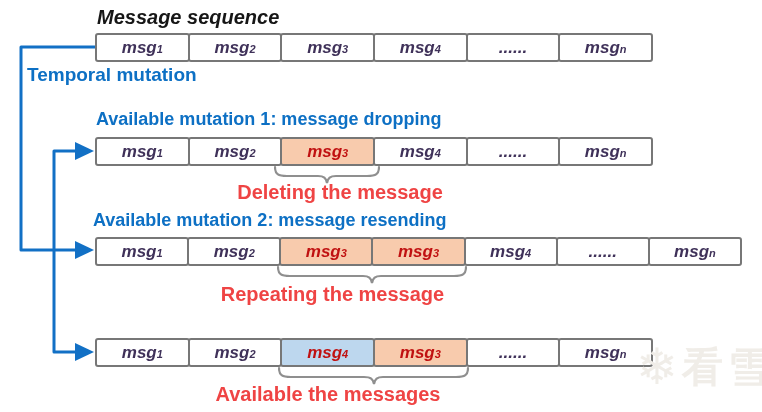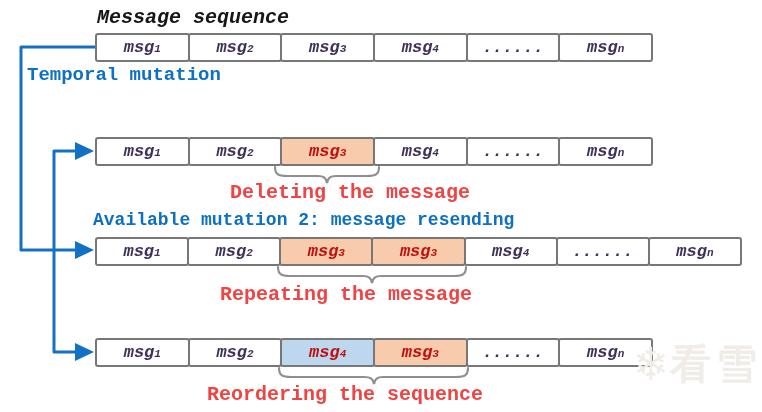--- a/index.html
+++ b/index.html
@@ -1,18 +1,18 @@
 <!DOCTYPE html>
 <html><head>
 <meta charset="utf-8">
 <style>
   html,body{margin:0;padding:0;background:#fff;}
   #canvas{
     position:relative;width:762px;height:412px;background:#ffffff;overflow:hidden;
-    font-family:Liberation Mono, monospace;
+    font-family:Liberation Sans, sans-serif;
   }
   .abs{position:absolute;}
   .diagram-title{
     font-size:20px;font-weight:bold;font-style:italic;color:#161616;white-space:nowrap;
   }
   .blue-label{
     font-size:19px;font-weight:bold;color:#0d70c4;white-space:nowrap;
   }
   .mutation-header{
     font-size:18px;font-weight:bold;color:#0d70c4;white-space:nowrap;
@@ -84,20 +84,21 @@
         <sub></sub>
       </div>
     <div class="cell">
         <span>msg</span>
         <sub>n</sub>
       </div>
   </div>
 
   <div class="abs blue-label" style="left:27px;top:64px;text-align:right;">Temporal mutation</div>
 
+  <div class="abs mutation-header" style="left:96px;top:109px;">Available mutation 1: message dropping</div>
   <div class="abs msg-row" style="left:95px;top:137px;width:558px;">
     <div class="cell">
         <span>msg</span>
         <sub>1</sub>
       </div>
     <div class="cell">
         <span>msg</span>
         <sub>2</sub>
       </div>
     <div class="cell hl-orange">
@@ -180,20 +181,20 @@
         <sub></sub>
       </div>
     <div class="cell">
         <span>msg</span>
         <sub>n</sub>
       </div>
   </div>
   <svg class="abs brace-svg" style="left:278px;top:366px;" width="191" height="19" viewBox="0 0 191 19">
     <path d="M1,2 C1,9 4,11 13,11 L86,11 C93,11 95,13 96,18 C97,13 99,11 105,11 L178,11 C187,11 190,9 190,2" fill="none" stroke="#8f8f8f" stroke-width="2.2" stroke-linecap="round"></path>
   </svg>
-  <div class="abs caption-red" style="left:207px;top:383px;width:242px;">Reordering the sequence</div>
+  <div class="abs caption-red" style="left:207px;top:383px;width:242px;">Available the messages</div>
 
   <div class="abs watermark" style="left:636px;top:342px;">
     <span class="wm-icon">❄</span>
     <span class="wm-text">看雪</span>
   </div>
 
 </div>
 
 </body></html>

